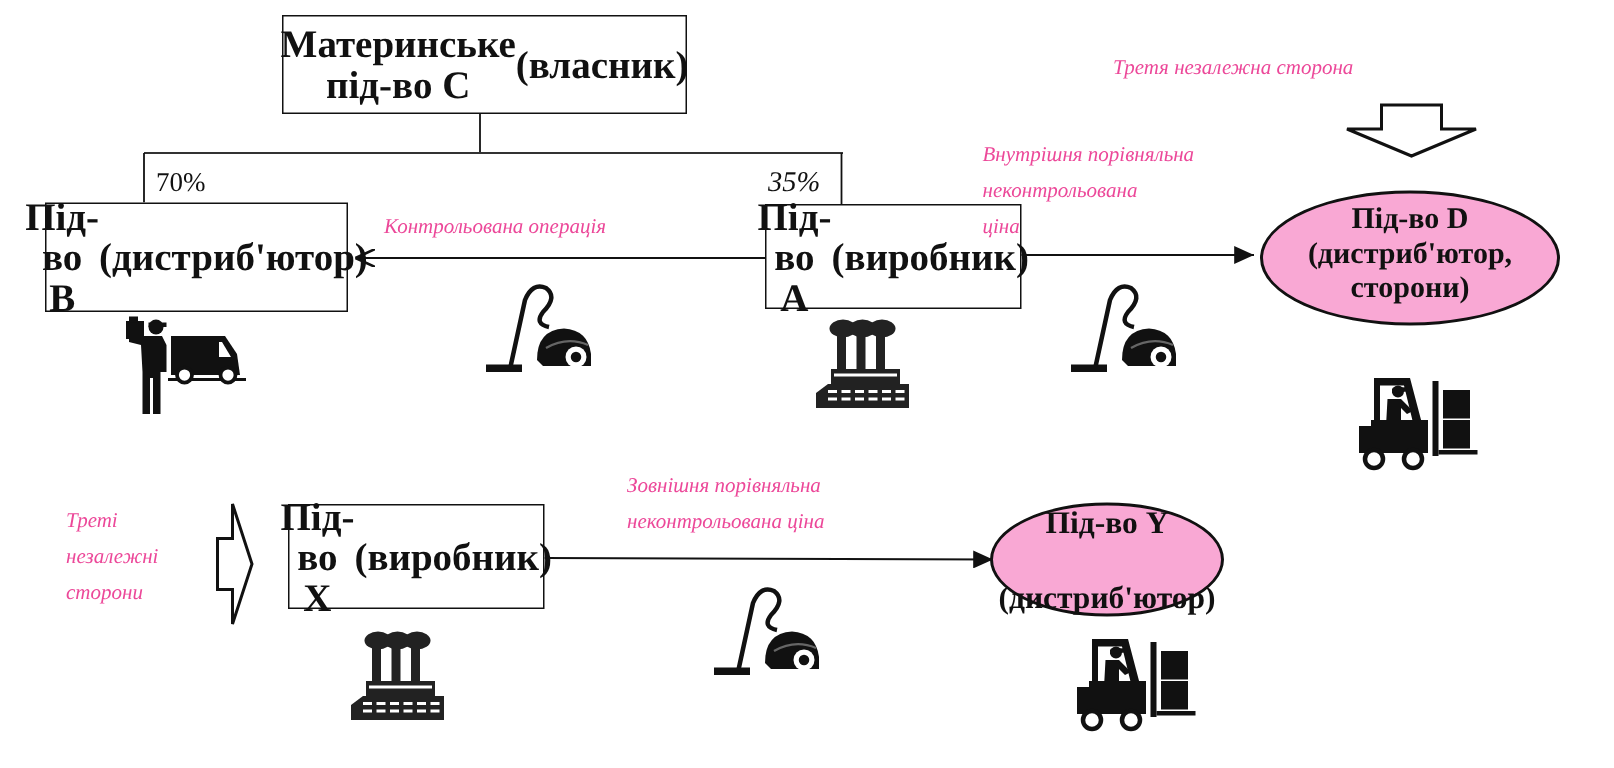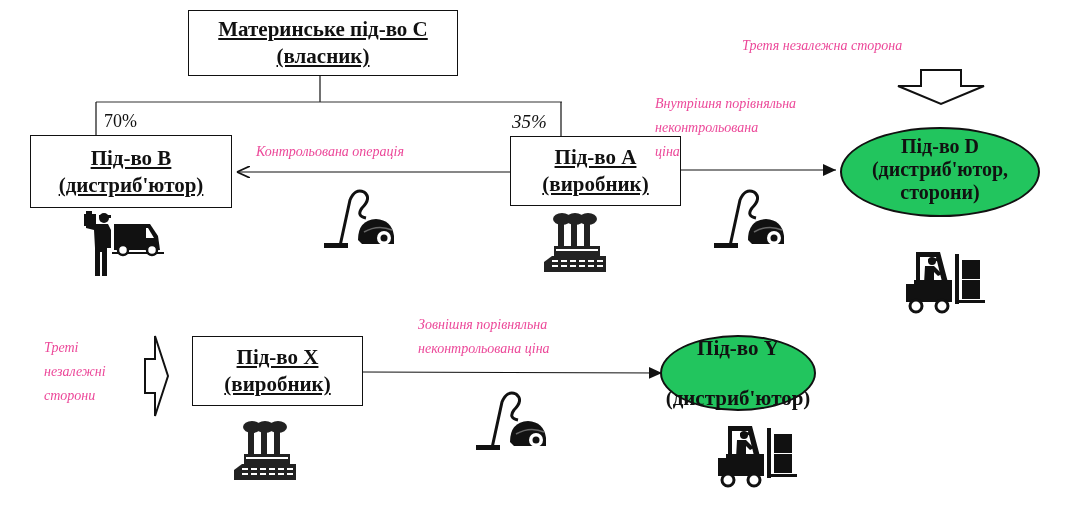--- a/index.html
+++ b/index.html
@@ -1,21 +1,21 @@
 <!DOCTYPE html>
 <html><head>
 <meta charset="utf-8">
 <style>
   html, body { margin: 0; padding: 0; background: #ffffff; }
   body { width: 1076px; height: 512px; position: relative; overflow: hidden;
          font-family: "Liberation Serif", "DejaVu Serif", serif; color: #111; }
   .box { position: absolute; border: 1.5px solid #111; background: #fff; box-sizing: border-box;
-         display: flex; flex-direction: column; align-items: center; justify-content: center;
-         font-weight: bold; font-size: 21px; line-height: 27px; text-align: center; text-decoration: underline; }
-  .ell { position: absolute; border: 2px solid #111; border-radius: 50%; box-sizing: border-box; background: #22c55e;
+         display: flex; flex-direction: row; align-items: center; justify-content: center;
+         font-weight: bold; font-size: 26px; line-height: 27px; text-align: center; }
+  .ell { position: absolute; border: 2px solid #111; border-radius: 50%; box-sizing: border-box; background: #f9a8d4;
          display: flex; flex-direction: column; align-items: center; justify-content: center;
          font-weight: bold; font-size: 21px; line-height: 26px; text-align: center; }
   .it { position: absolute; font-style: italic; font-size: 14px; line-height: 24px; white-space: nowrap; color: #ec4899; }
   .pct { position: absolute; font-size: 18px; line-height: 20px; }
   svg.lines { position: absolute; left: 0; top: 0; }
   .icon { position: absolute; }
 </style>
 </head>
 <body>
 
@@ -42,21 +42,21 @@
 </svg>
 
 <div class="box" style="left:188px; top:10px; width:270px; height:66px;">
   <div>Материнське під-во С</div>
   <div>(власник)</div>
 </div>
 
 <div class="pct" style="left:104px; top:111px;">70%</div>
 <div class="pct" style="left:512px; top:112px; font-size:19px;font-style:italic;">35%</div>
 
-<div class="box" style="left:30px; top:135px; width:202px; height:73px;text-align:right;">
+<div class="box" style="left:30px; top:135px; width:202px; height:73px;">
   <div>Під-во В</div>
   <div>(дистриб'ютор)</div>
 </div>
 
 <div class="box" style="left:510px; top:136px; width:171px; height:70px;">
   <div>Під-во А</div>
   <div>(виробник)</div>
 </div>
 
 <div class="ell" style="left:840px; top:127px; width:200px; height:90px; line-height:23px; font-size:20px;">

